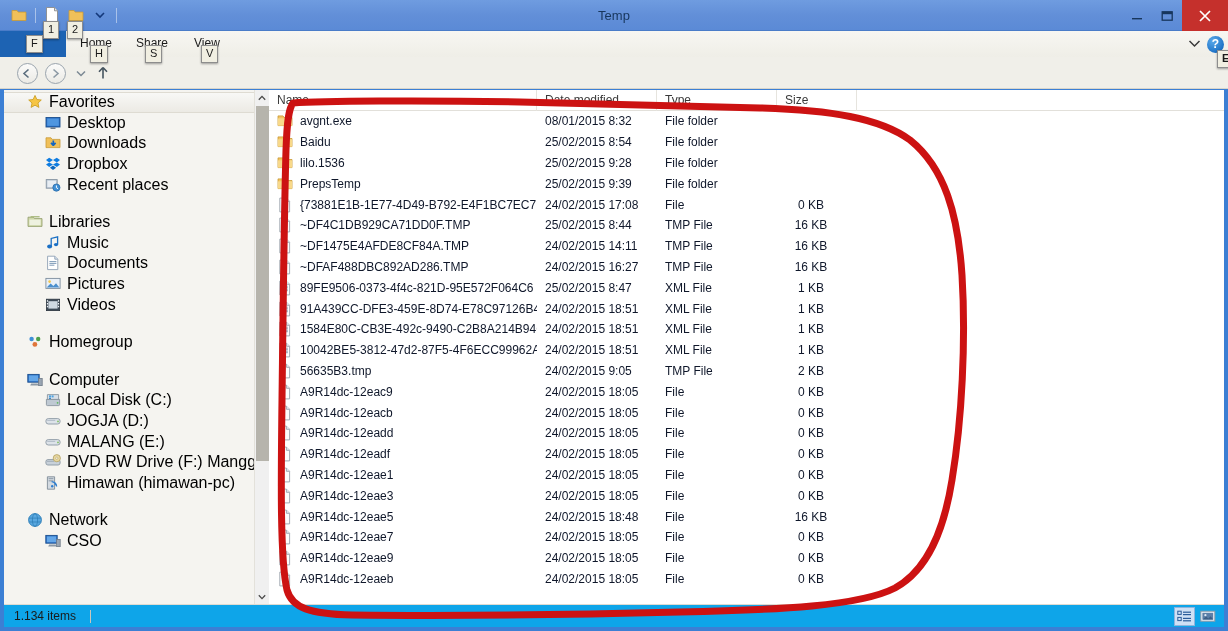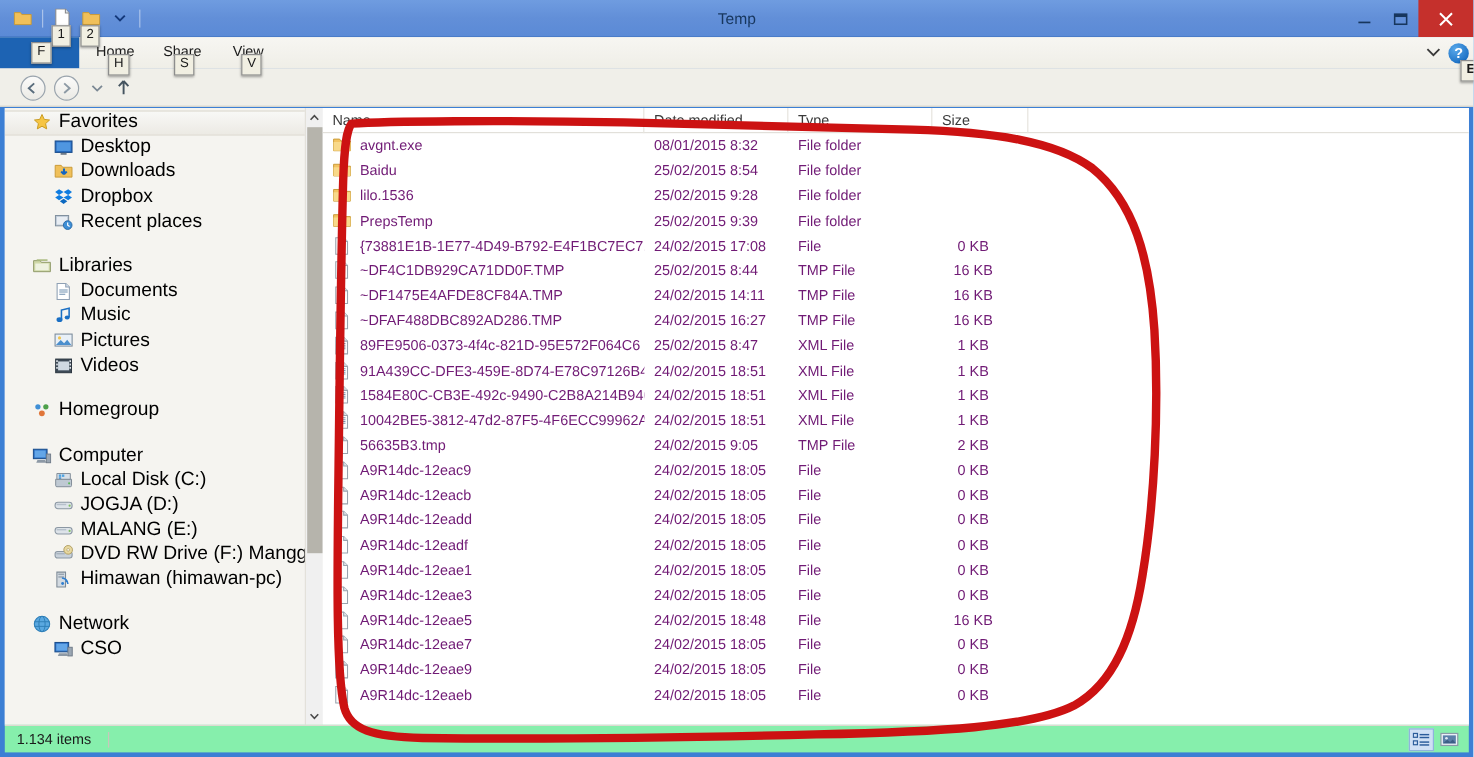--- a/index.html
+++ b/index.html
@@ -273,38 +273,38 @@
   .col.c-pad { flex: 1; border-right: none; }
   #sortarrow {
     position: absolute; left: 132px; top: 0px;
     width: 9px; height: 5px;
   }
   .row {
     display: flex;
     height: 20.8px;
     align-items: center;
     font-size: 12px;
-    color: #701a75;
+    color: #0f172a;
   }
   .cell { white-space: nowrap; overflow: hidden; }
   .cell.n {
     width: 268px;
     display: flex; align-items: center;
     padding-left: 8px;
   }
   .cell.d { width: 120px; padding-left: 8px; }
   .cell.t { width: 120px; padding-left: 8px; }
   .cell.s { width: 80px; text-align: center; padding-right: 12px; }
   .fico { width: 16px; height: 16px; margin-right: 7px; flex: none; }
 
   
   #statusbar {
     position: absolute; left: 4px; top: 604px;
     width: 1220px; height: 23px;
-    background: #86efac;
+    background: #0ea5e9;
     border-top: 1px solid #dedbd2;
     display: flex; align-items: center;
   }
   #status-text {
     font-size: 12px;
     color: #1a1a1a;
     padding-left: 10px;
   }
   #status-sep {
     width: 1px; height: 13px;
@@ -549,36 +549,36 @@
                 <path d="M1 3.2h5.4l1.1 1.4H15v7.8H1z" fill="#cfd8a8" stroke="#8f9a68" stroke-width="0.8"></path>
                 <rect x="2.4" y="5.6" width="11.2" height="5.6" fill="#eef2e0"></rect>
                 <rect x="3.6" y="2.1" width="9" height="1.3" fill="#a8b87c"></rect>
               </svg>
             </span>
             <span class="nav-label">Libraries</span>
           </div>
           <div class="nav-item child">
             <span class="nav-ico">
               <svg width="16" height="16" viewBox="0 0 16 16">
+                <path d="M6.2 11V3.4l6.4-1.6v7.4" fill="none" stroke="#1a6fc4" stroke-width="1.3"></path>
+                <ellipse cx="4.6" cy="11.4" rx="2.5" ry="2" fill="#1a6fc4"></ellipse>
+                <ellipse cx="11" cy="9.6" rx="2.1" ry="1.7" fill="#1a6fc4"></ellipse>
+              </svg>
+            </span>
+            <span class="nav-label">Music</span>
+          </div>
+          <div class="nav-item child">
+            <span class="nav-ico">
+              <svg width="16" height="16" viewBox="0 0 16 16">
                 <path d="M2.6 1.2h7.2l3 3V14.6H2.6z" fill="#fff" stroke="#8fa0b4" stroke-width="0.9"></path>
                 <path d="M9.8 1.2v3h3" fill="#d6e2ee" stroke="#8fa0b4" stroke-width="0.9"></path>
                 <path d="M4.4 6.6h7M4.4 8.4h7M4.4 10.2h5" stroke="#6f8faf" stroke-width="0.9"></path>
               </svg>
             </span>
             <span class="nav-label">Documents</span>
-          </div>
-          <div class="nav-item child">
-            <span class="nav-ico">
-              <svg width="16" height="16" viewBox="0 0 16 16">
-                <path d="M6.2 11V3.4l6.4-1.6v7.4" fill="none" stroke="#1a6fc4" stroke-width="1.3"></path>
-                <ellipse cx="4.6" cy="11.4" rx="2.5" ry="2" fill="#1a6fc4"></ellipse>
-                <ellipse cx="11" cy="9.6" rx="2.1" ry="1.7" fill="#1a6fc4"></ellipse>
-              </svg>
-            </span>
-            <span class="nav-label">Music</span>
           </div>
           <div class="nav-item child">
             <span class="nav-ico">
               <svg width="16" height="16" viewBox="0 0 16 16">
                 <rect x="0.9" y="2.4" width="14.2" height="10" fill="#e9f0f7" stroke="#7d8d9d" stroke-width="0.9"></rect>
                 <circle cx="4.6" cy="5.6" r="1.3" fill="#f3c54c"></circle>
                 <path d="M1.6 11.6l4-4.2 2.8 2.6 2.6-2.8 3.4 4.4z" fill="#4b8fcd"></path>
               </svg>
             </span>
             <span class="nav-label">Pictures</span>

